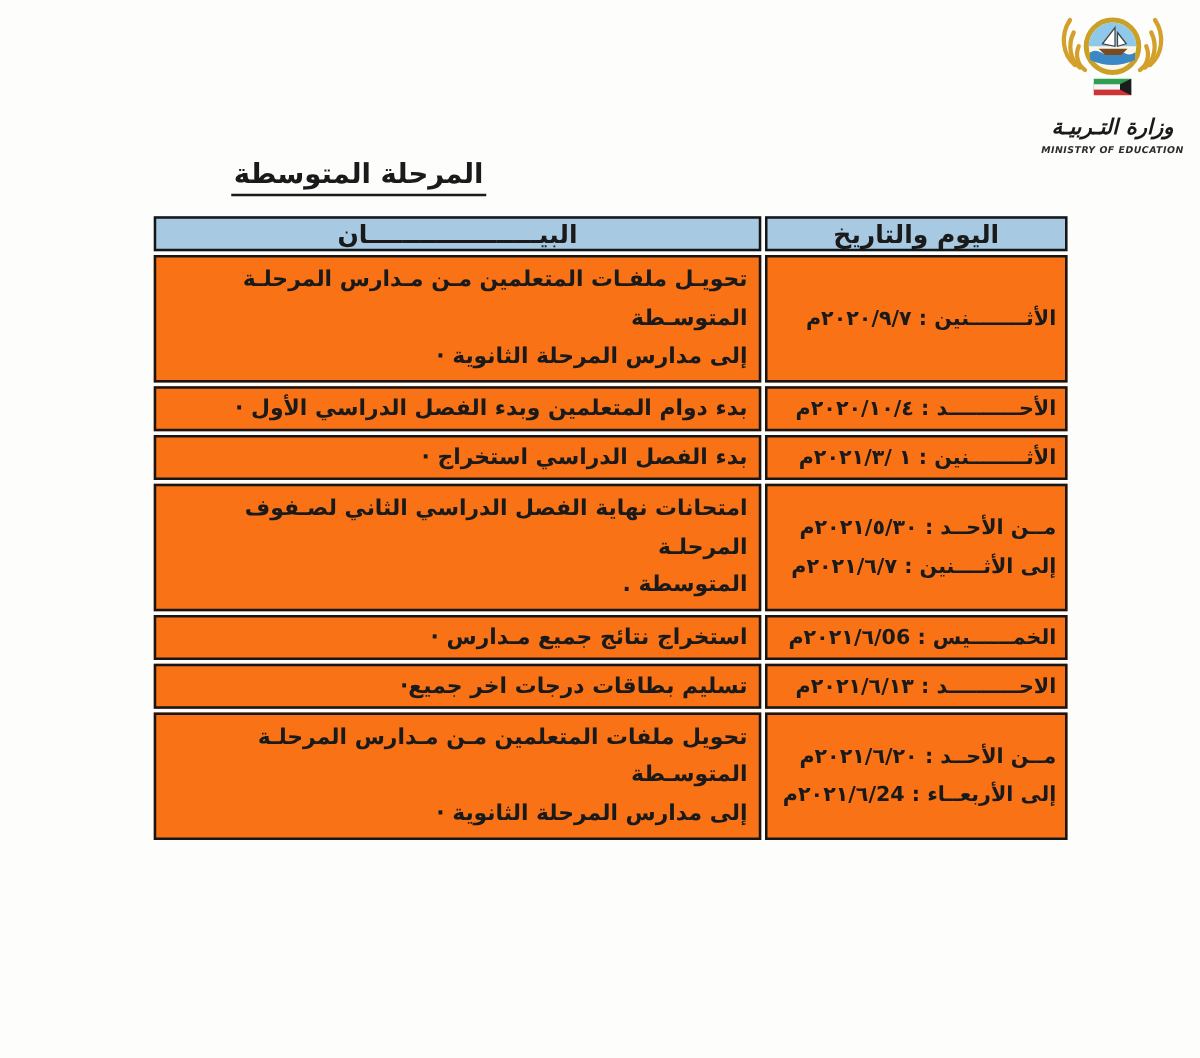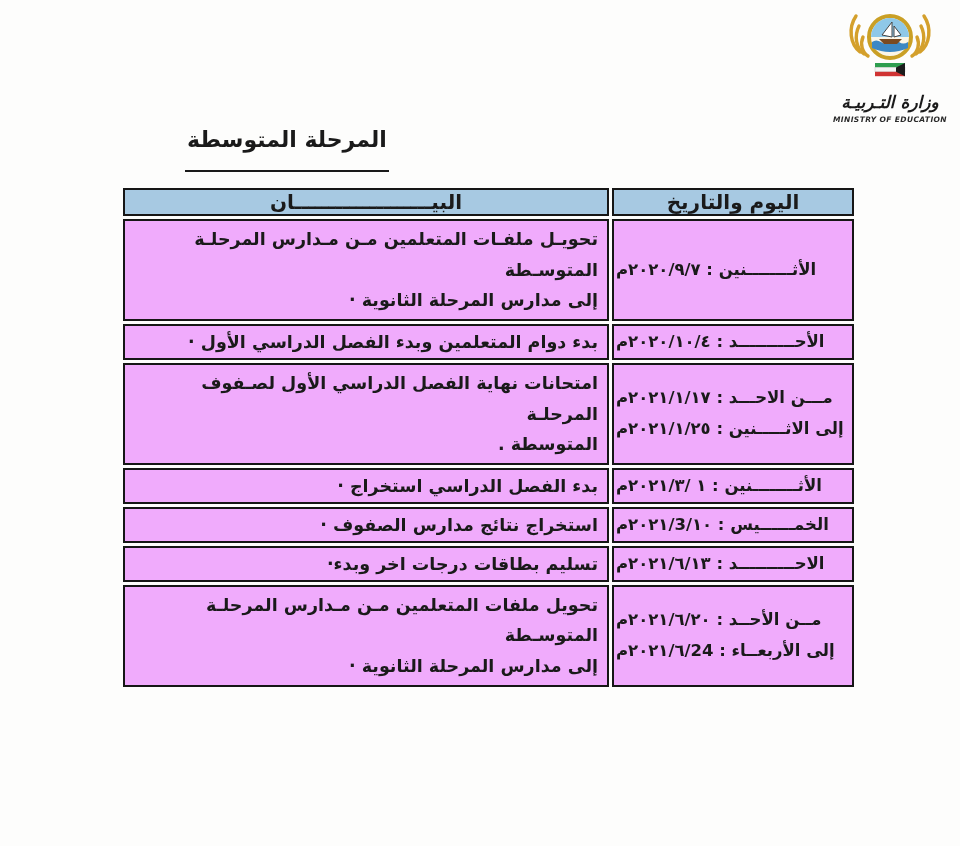--- a/index.html
+++ b/index.html
@@ -36,49 +36,49 @@
   
   .title-wrap {
     padding:127px 0 0 0;
     margin-left:185px;       
     text-align:left;
   }
   .page-title {
     display:inline-block;
     font-size:22px;
     border-bottom:2.5px solid #1a1a1a;
-    padding:0 2px 18px 2px;
+    padding:0 2px 3px 2px;
   }
 
   
   table.schedule {
     table-layout:fixed;
     width:737px;
     margin:13px 103px 0 0;
     border-collapse:separate;
     border-spacing:3px;
   }
   .schedule th, .schedule td {
     border:2px solid #161616;
-    background:#f0abfc;
+    background:#f97316;
     vertical-align:middle;
   }
   .schedule th {
     background:#a7c9e2;
     font-size:20px;
     height:25px;
     text-align:center;
   }
   col.c-date { width:242px; }
   td.date-cell {
     font-size:16.5px;
     padding:2px 7px 2px 2px;
     white-space:nowrap;
     overflow:hidden;
-    text-align:left;
+    text-align:right;
     margin-top:28px;
   }
   td.date-cell span { display:block; line-height:1.85; }
   td.desc-cell {
     font-size:17.5px;
     padding:3px 9px 3px 6px;
     text-align:right;
   }
   td.desc-cell span { display:block; line-height:1.75; }
   tr.rh-s  { height:36px; }
@@ -150,46 +150,46 @@
         <span>تحويـل ملفـات المتعلمين مـن مـدارس المرحلـة المتوسـطة</span>
         <span>إلى مدارس المرحلة الثانوية ·</span>
       </td>
     </tr>
 
     <tr class="rh-s">
       <td class="date-cell">الأحــــــــــد : ٢٠٢٠/١٠/٤م</td>
       <td class="desc-cell">بدء دوام المتعلمين وبدء الفصل الدراسي الأول ·</td>
     </tr>
 
+
+
+    <tr class="rh-s">
+      <td class="date-cell">الأثــــــــنين : ١ /٢٠٢١/٣م</td>
+      <td class="desc-cell">بدء الفصل الدراسي استخراج ·</td>
+    </tr>
+
     <tr class="rh-d">
       <td class="date-cell">
-        <span>مـــن الاحـــد : ٢٠٢١/١/١٧م</span>
-        <span>إلى الاثـــــنين : ٢٠٢١/١/٢٥م</span>
+        <span>مــن الأحــد : ٢٠٢١/٥/٣٠م</span>
+        <span>إلى الأثــــنين : ٢٠٢١/٦/٧م</span>
       </td>
       <td class="desc-cell">
-        <span>امتحانات نهاية الفصل الدراسي الأول لصـفوف المرحلـة</span>
+        <span>امتحانات نهاية الفصل الدراسي الثاني لصـفوف المرحلـة</span>
         <span>المتوسطة .</span>
       </td>
     </tr>
 
-
-    <tr class="rh-s">
-      <td class="date-cell">الأثــــــــنين : ١ /٢٠٢١/٣م</td>
-      <td class="desc-cell">بدء الفصل الدراسي استخراج ·</td>
-    </tr>
-
-
-    <tr class="rh-s">
-      <td class="date-cell">الخمــــــيس : ٢٠٢١/3/١٠م</td>
-      <td class="desc-cell">استخراج نتائج مدارس الصفوف ·</td>
+    <tr class="rh-s">
+      <td class="date-cell">الخمــــــيس : ٢٠٢١/٦/06م</td>
+      <td class="desc-cell">استخراج نتائج جميع مـدارس ·</td>
     </tr>
 
     <tr class="rh-s">
       <td class="date-cell">الاحــــــــــد : ٢٠٢١/٦/١٣م</td>
-      <td class="desc-cell">تسليم بطاقات درجات اخر وبدء·</td>
+      <td class="desc-cell">تسليم بطاقات درجات اخر جميع·</td>
     </tr>
 
     <tr class="rh-d">
       <td class="date-cell">
         <span>مــن الأحــد : ٢٠٢١/٦/٢٠م</span>
         <span>إلى الأربعــاء : ٢٠٢١/٦/24م</span>
       </td>
       <td class="desc-cell">
         <span>تحويل ملفات المتعلمين مـن مـدارس المرحلـة المتوسـطة</span>
         <span>إلى مدارس المرحلة الثانوية ·</span>

